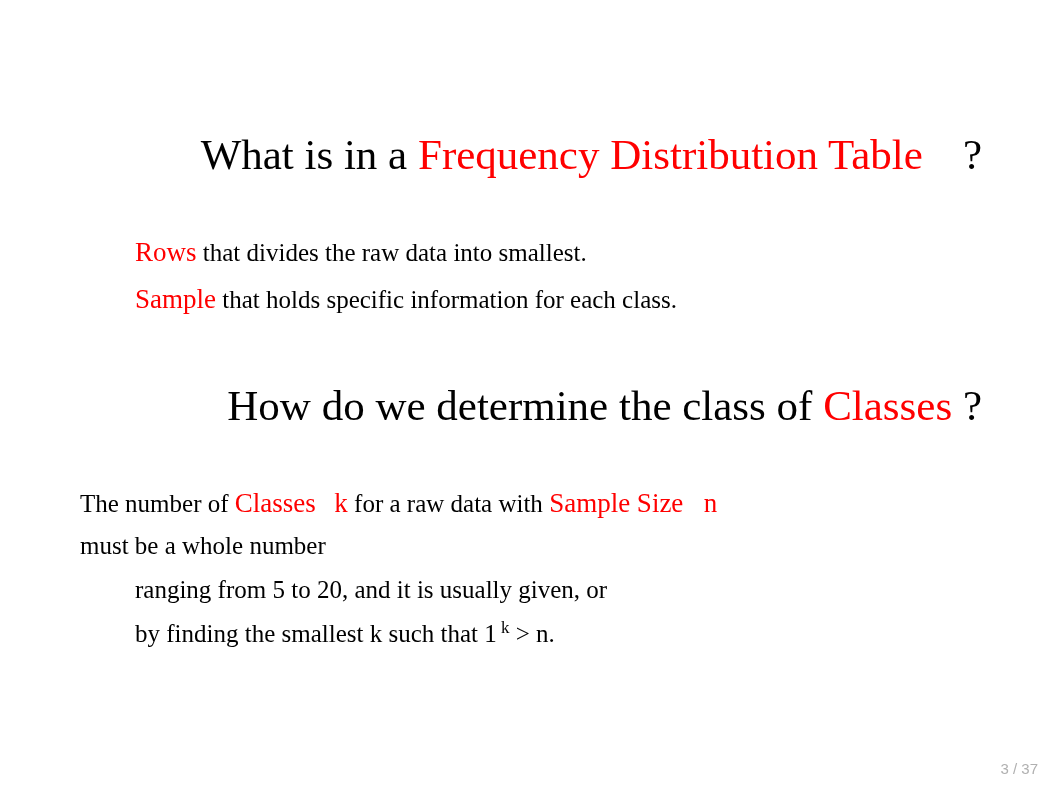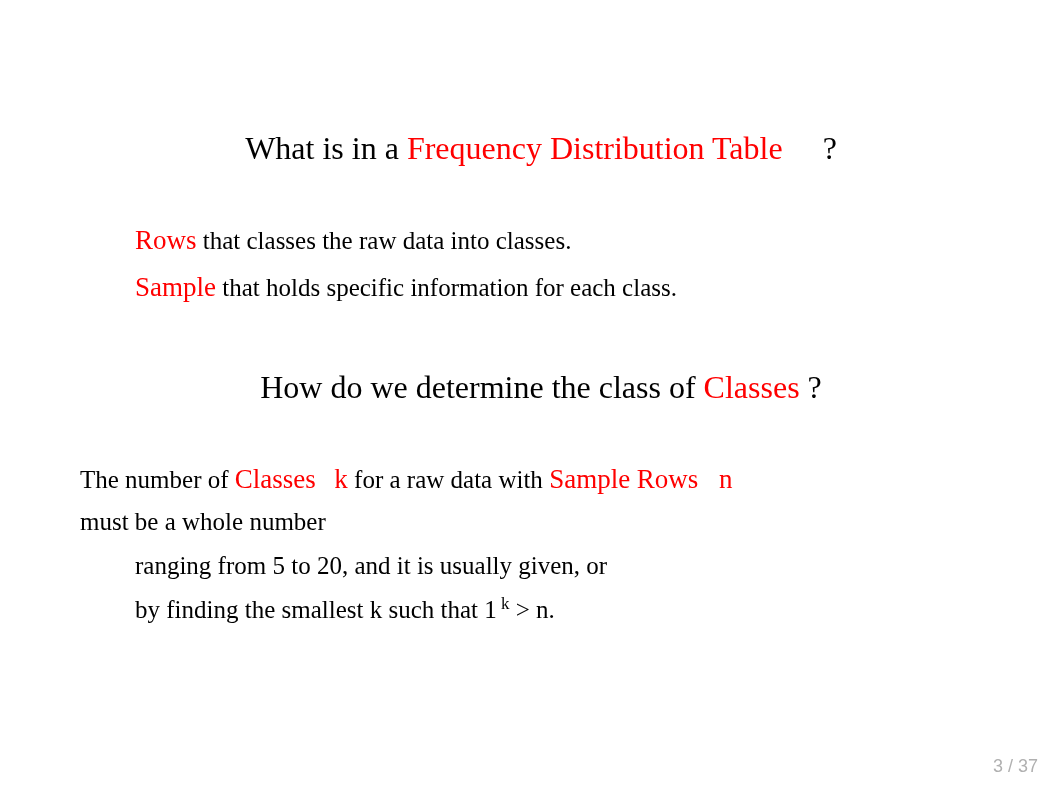--- a/index.html
+++ b/index.html
@@ -9,24 +9,24 @@
     }
     body {
       width: 1062px;
       height: 797px;
       background: #ffffff;
       font-family: Georgia, 'Times New Roman', serif;
       position: relative;
       padding: 130px 80px 40px 80px;
     }
     .heading {
-      font-size: 32px;
+      font-size: 43px;
       color: #000000;
       margin-bottom: 52px;
-      text-align: center;
+      text-align: right;
       padding-left: 20px;
     }
     .red {
       color: #ff0000;
     }
     .body-text {
       font-size: 25px;
       color: #000000;
       line-height: 1.6;
       margin-bottom: 60px;
@@ -36,21 +36,21 @@
       margin-top: 4px;
     }
     .red-term {
       color: #ff0000;
       font-size: 27px;
     }
     .page-number {
       position: absolute;
       bottom: 20px;
       right: 24px;
-      font-size: 18px;
+      font-size: 15px;
       color: #b0b0b0;
       font-family: Arial, sans-serif;
     }
     .gap {
       display: inline-block;
       width: 40px;
     }
     .math-sup {
       font-size: 17px;
       vertical-align: super;
@@ -58,39 +58,39 @@
   </style>
 </head>
 <body>
 
 <div class="heading">
   <span>What is in a </span><span class="red">Frequency Distribution Table</span><span class="gap"></span><span>?</span>
 </div>
 
 <div class="body-text">
   <div class="sub-line">
-    <span class="red-term">Rows</span><span> that classes the raw data into classes.</span>
+    <span class="red-term">Rows</span><span> that divides the raw data into smallest.</span>
   </div>
   <div class="sub-line">
     <span class="red-term">Sample</span><span> that holds specific information for each class.</span>
   </div>
 </div>
 
 <div class="heading">
   <span>How do we determine the class of </span><span class="red">Classes</span><span> ?</span>
 </div>
 
 <div class="body-text">
   <div>
     <span>The number of </span>
     <span class="red-term">Classes</span>
     <span style="display:inline-block;width:6px;"></span>
     <span class="red-term">k</span>
     <span> for a raw data with </span>
-    <span class="red-term">Sample Rows</span>
+    <span class="red-term">Sample Size</span>
     <span style="display:inline-block;width:8px;"></span>
     <span class="red-term">n</span>
   </div>
   <div>
     <span>must be a whole number</span>
   </div>
   <div class="sub-line">
     <span>ranging from 5 to 20, and it is usually given, or</span>
   </div>
   <div class="sub-line">

